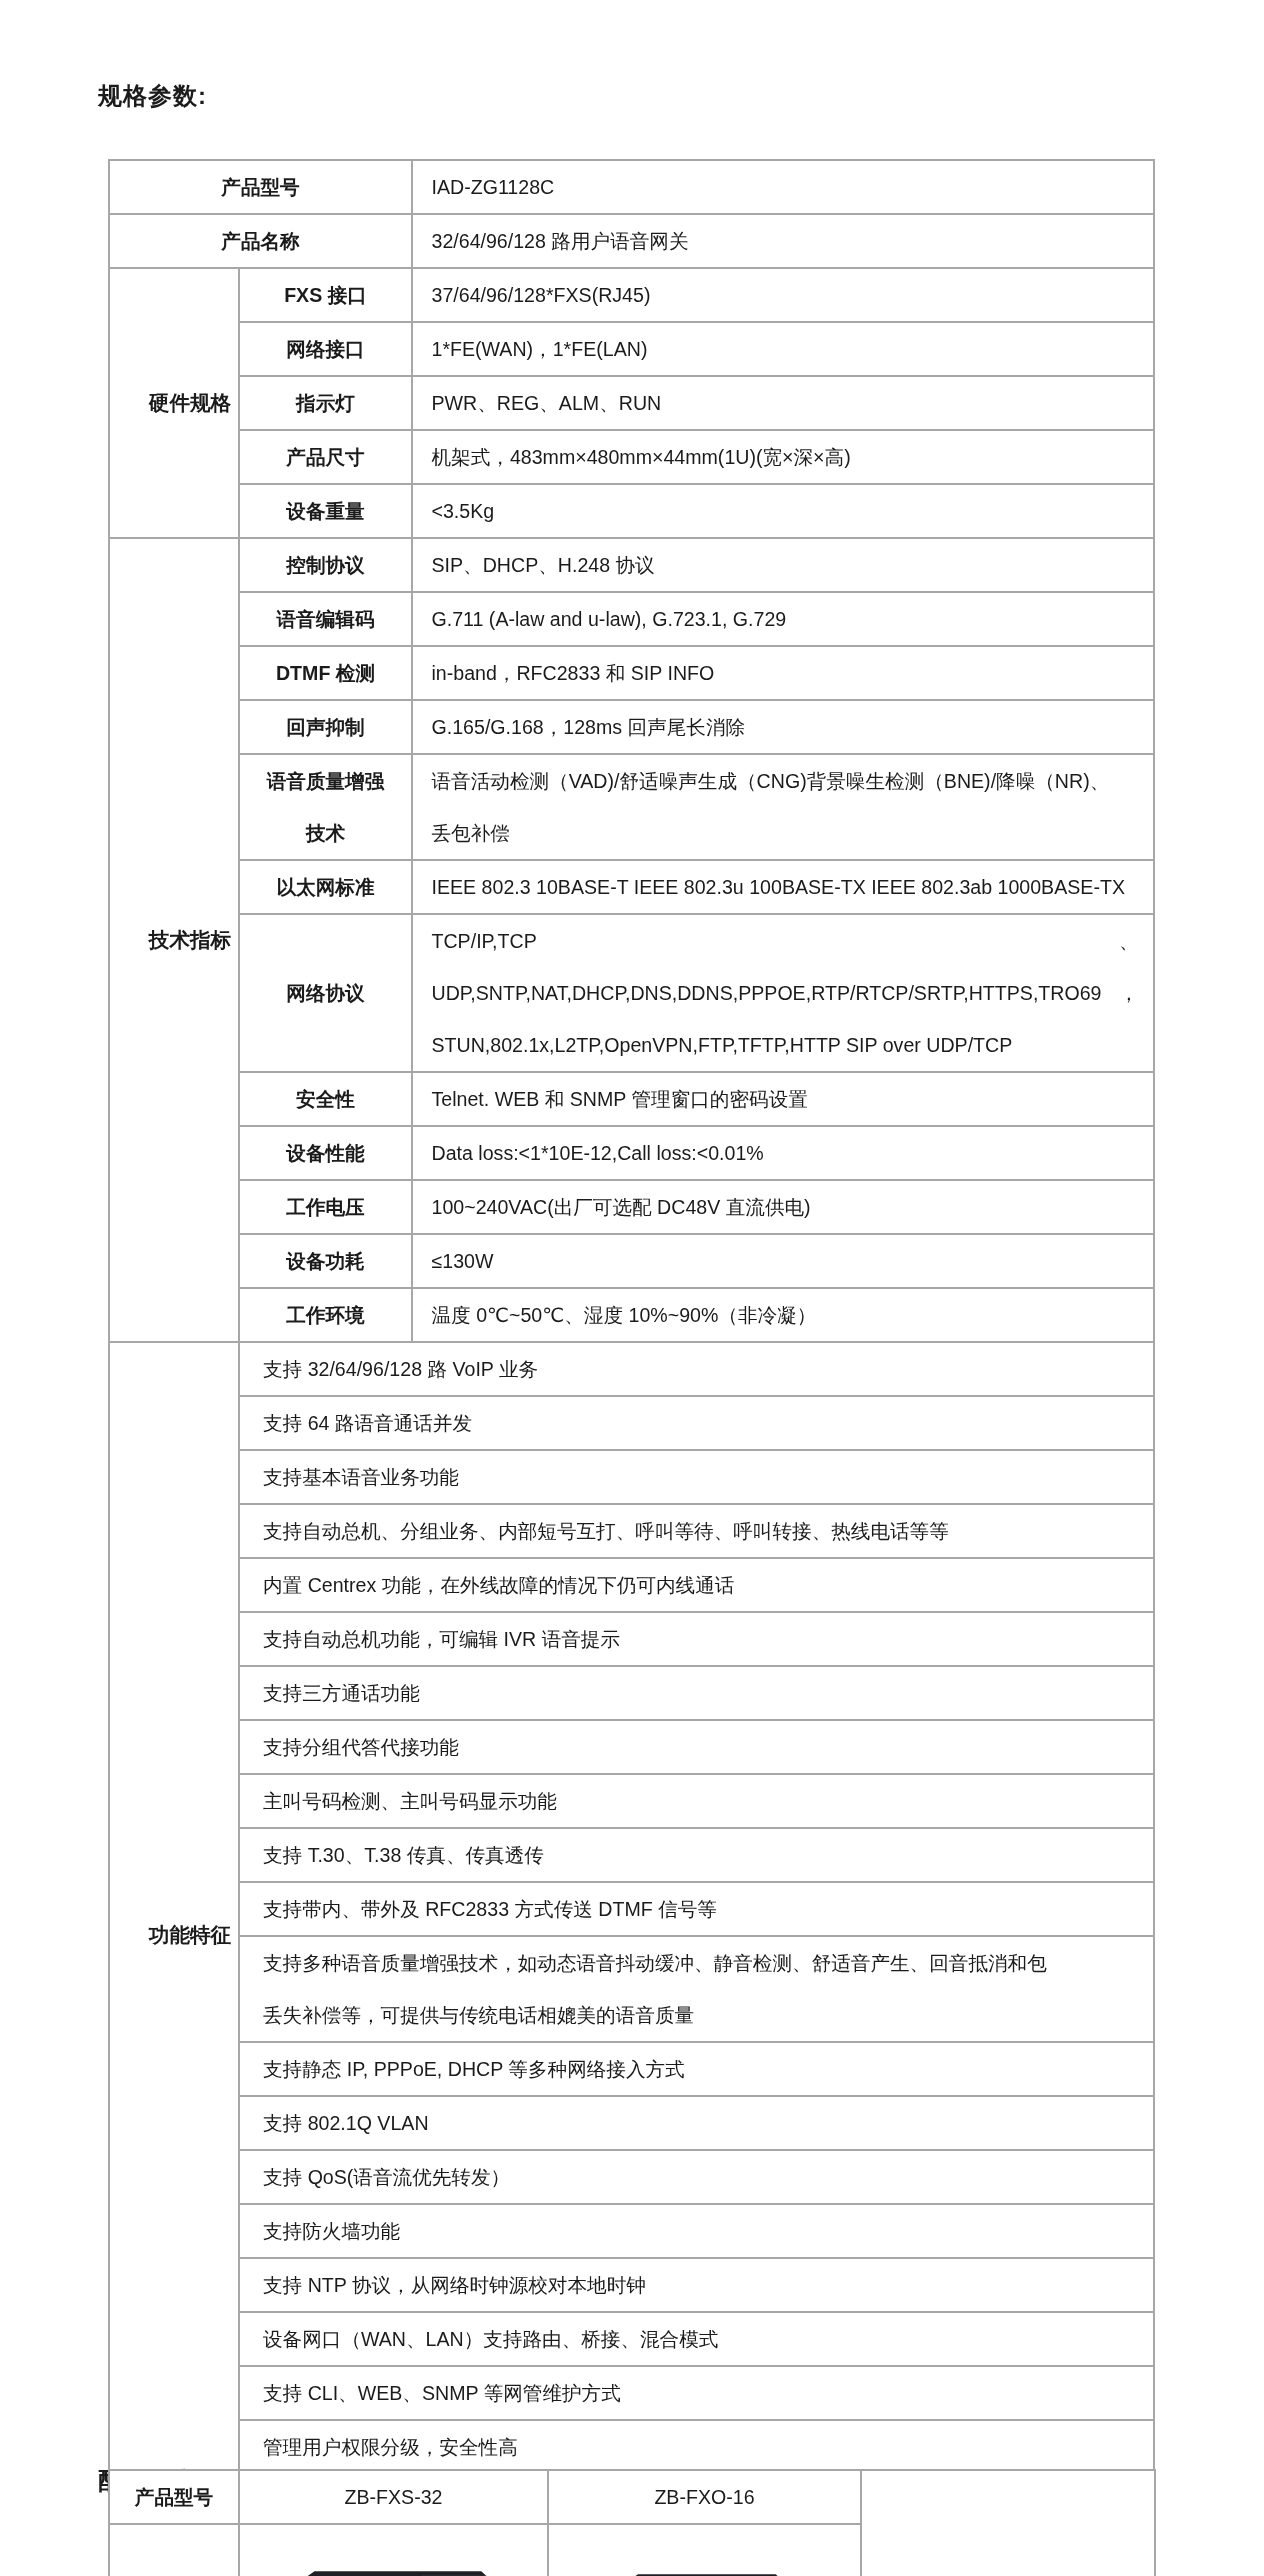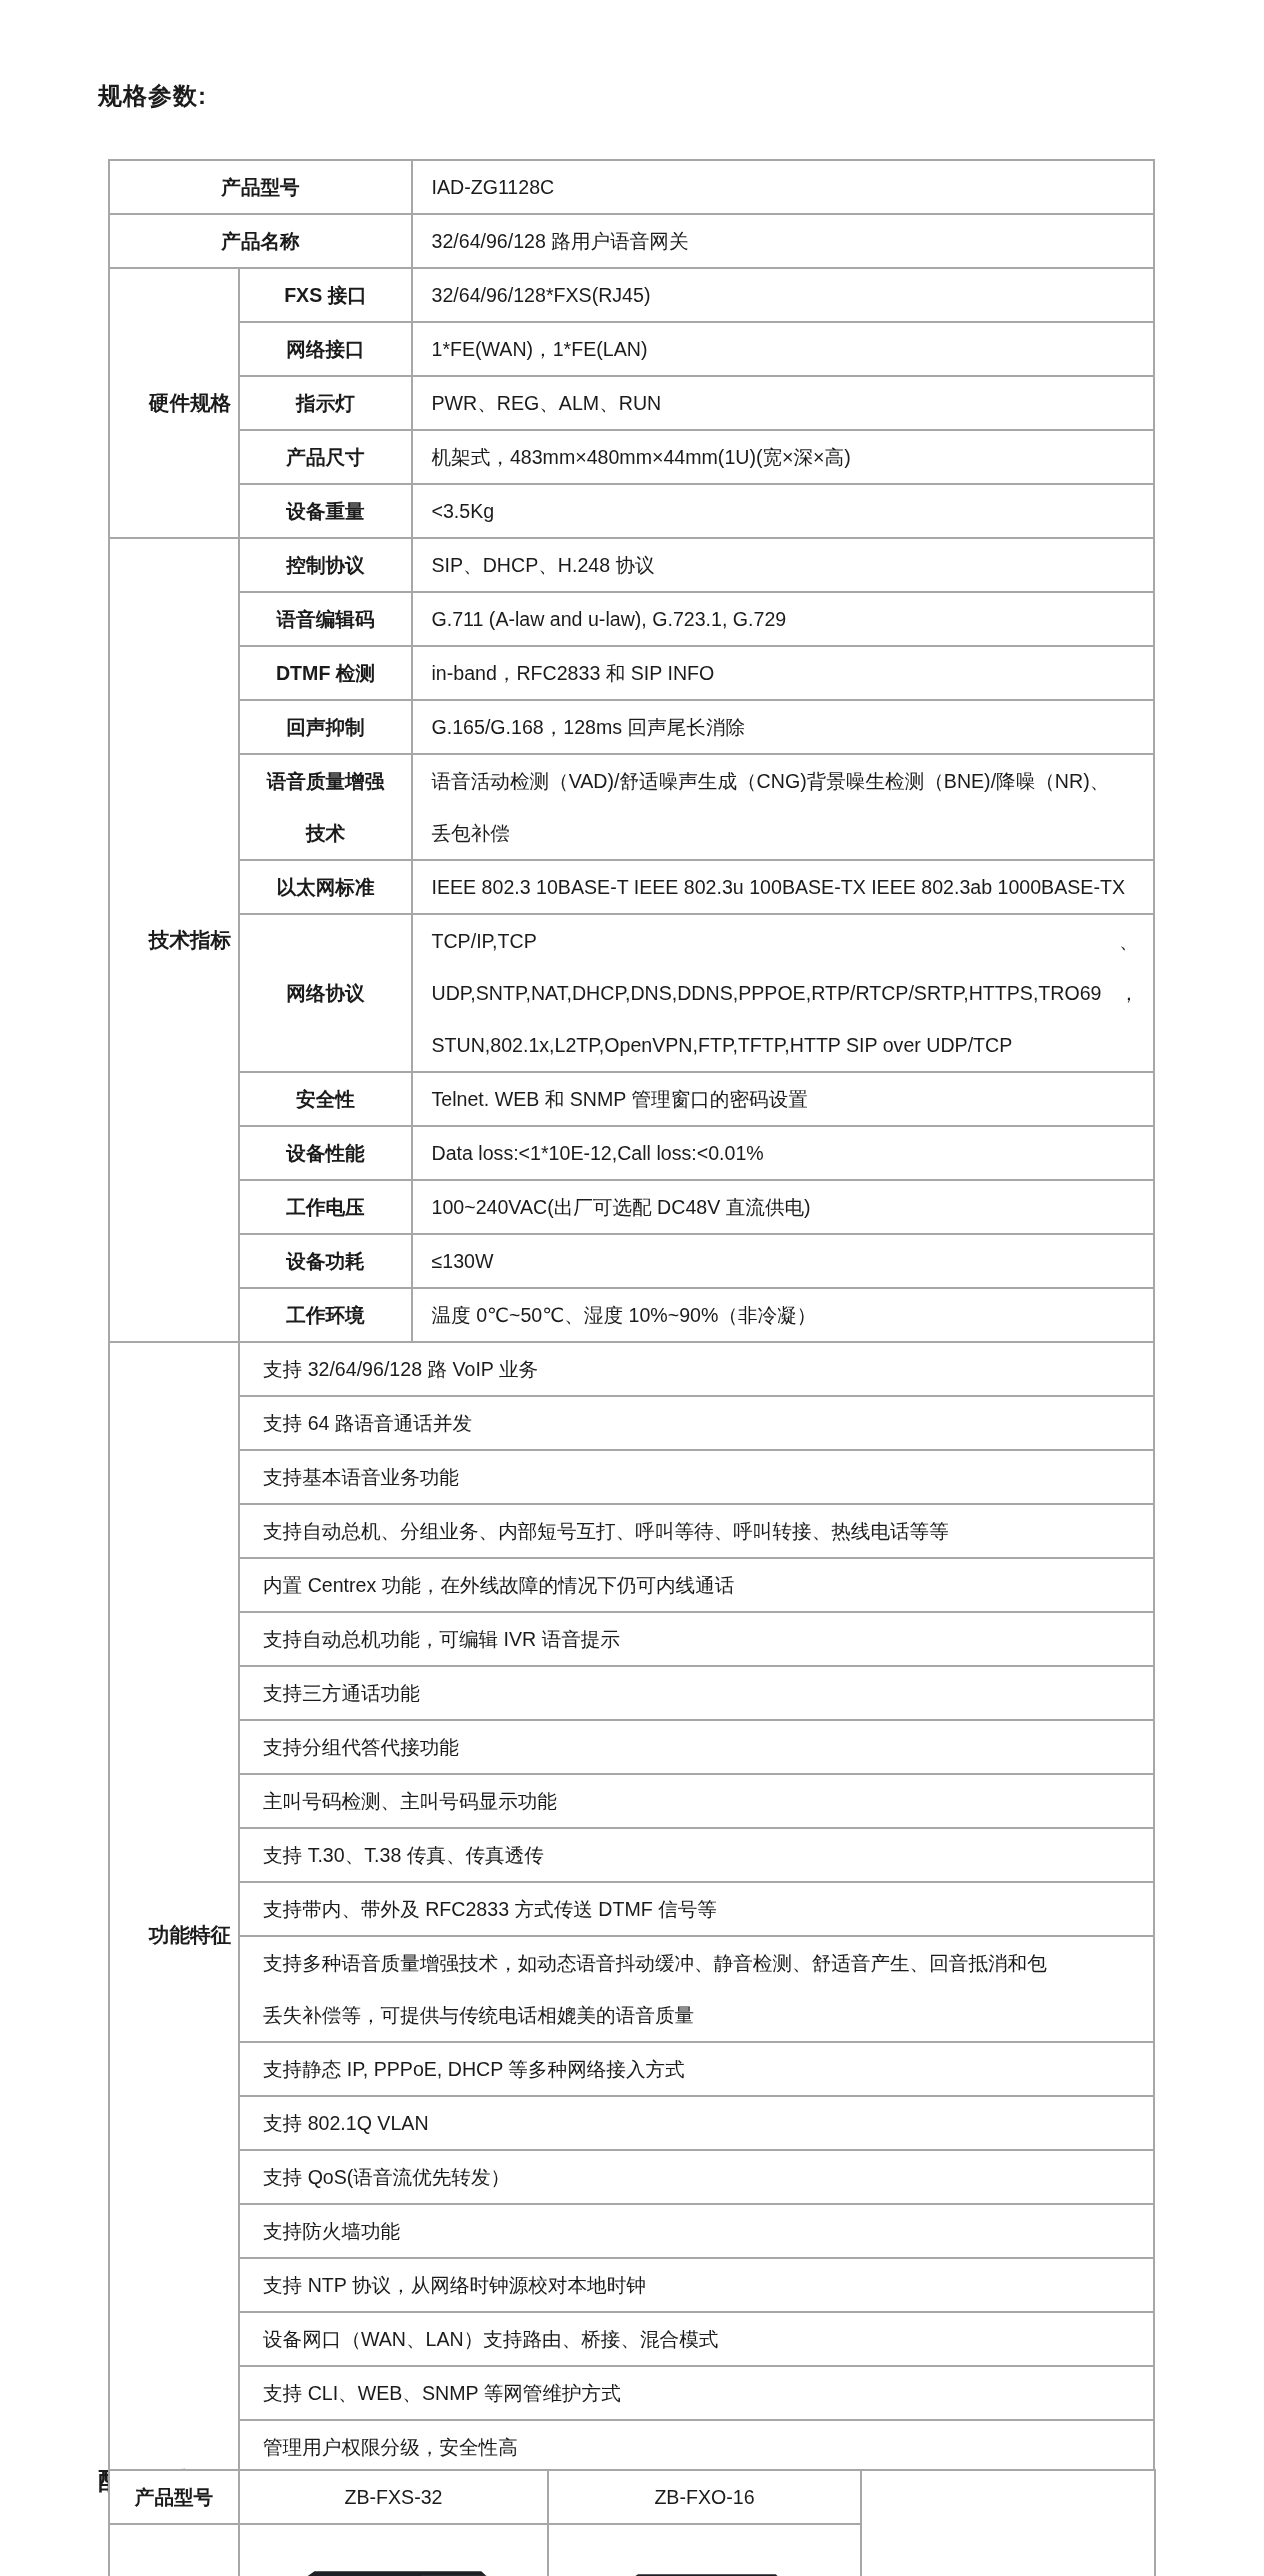--- a/index.html
+++ b/index.html
@@ -42,21 +42,21 @@
         <td class="lab" colspan="2">产品型号</td>
         <td class="val">IAD-ZG1128C</td>
       </tr>
       <tr style="height: 52px;">
         <td class="lab" colspan="2">产品名称</td>
         <td class="val">32/64/96/128 路用户语音网关</td>
       </tr>
       <tr style="height: 52px;">
         <td class="grp" rowspan="5">硬件规格</td>
         <td class="lab">FXS 接口</td>
-        <td class="val">32/64/96/128*FXS(RJ45)</td>
+        <td class="val">37/64/96/128*FXS(RJ45)</td>
       </tr>
       <tr style="height: 52px;">
         <td class="lab">网络接口</td>
         <td class="val">1*FE(WAN)，1*FE(LAN)</td>
       </tr>
       <tr style="height: 52px;">
         <td class="lab">指示灯</td>
         <td class="val">PWR、REG、ALM、RUN</td>
       </tr>
       <tr style="height: 52px; margin-left: 24px;">

